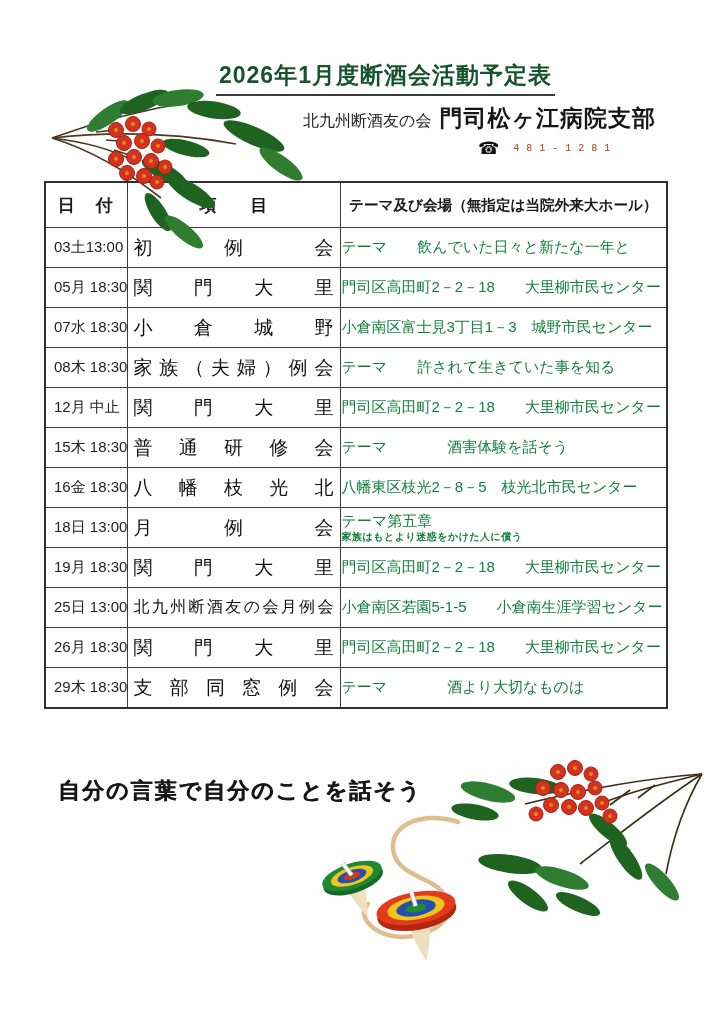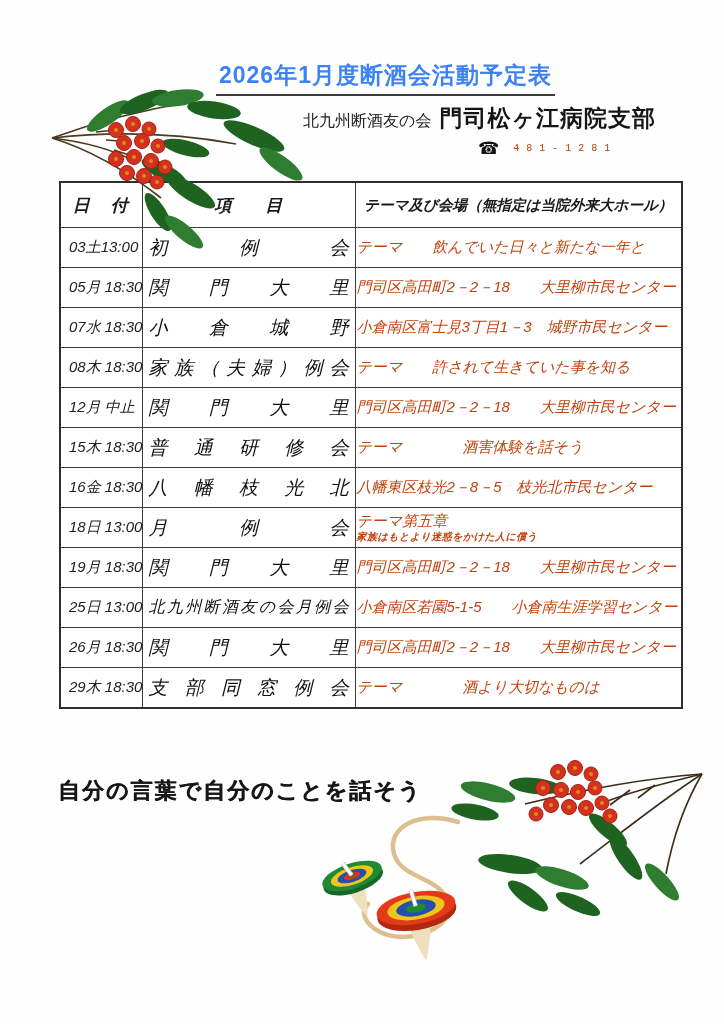--- a/index.html
+++ b/index.html
@@ -1,42 +1,42 @@
 <!DOCTYPE html>
 <html><head>
 <meta charset="utf-8">
 <style>
   html,body{margin:0;padding:0;}
   body{width:724px;height:1024px;background:#ffffff;font-family:"Liberation Sans","DejaVu Sans",sans-serif;color:#1a1a1a;}
   .page{position:relative;width:724px;height:1024px;background:#fefefe;overflow:hidden;}
 
   
-  .doc-title{position:absolute;left:216px;top:60px;font-size:23px;font-weight:700;letter-spacing:1px;color:#3b82f6;border-bottom:2px solid #3d3d3d;padding:0 3px 3px 3px;white-space:nowrap;}
+  .doc-title{position:absolute;left:216px;top:60px;font-size:23px;font-weight:700;letter-spacing:1px;color:#14532d;border-bottom:2px solid #3d3d3d;padding:0 3px 3px 3px;white-space:nowrap;}
   .subtitle-row{position:absolute;left:303px;top:103px;display:flex;align-items:baseline;gap:8px;white-space:nowrap;}
   .org-name{font-size:16px;font-weight:500;color:#222;}
   .branch-name{font-size:23px;font-weight:600;color:#151515;letter-spacing:1px;}
   .phone-row{position:absolute;left:478px;top:138px;display:flex;align-items:center;gap:14px;}
   .phone-icon{font-size:17px;color:#111;}
   .phone-number{font-size:10px;letter-spacing:7px;color:#c2410c;font-family:"Liberation Mono","DejaVu Sans Mono",monospace;}
 
   
-  table.schedule{position:absolute;left:59px;top:181px;width:622px;border-collapse:collapse;table-layout:fixed;background:#fff;font-style:italic;}
+  table.schedule{position:absolute;left:44px;top:181px;width:622px;border-collapse:collapse;table-layout:fixed;background:#fff;}
   table.schedule th,table.schedule td{border:1.5px solid #3a3a3a;overflow:hidden;}
   table.schedule{border:2px solid #2f2f2f;}
   col.c1{width:82px;} col.c2{width:213px;} col.c3{width:327px;}
   th{height:42px;font-weight:700;text-align:center;vertical-align:middle;background:#fff;}
   th.h-date{font-size:17px;letter-spacing:2px;}
   th.h-item{font-size:17px;}
   th.h-venue{font-size:14.6px;padding:0 2px;white-space:nowrap;}
   td{height:37px;vertical-align:middle;}
   td.c-date{font-size:15px;padding-left:8px;white-space:nowrap;color:#222;}
   td.c-item{padding:0 6px;font-size:19px;color:#111;}
   td.c-item .dense{font-size:16px;}
   .justify-chars{display:flex;justify-content:space-between;width:100%;}
-  td.c-venue{font-size:15px;white-space:nowrap;color:#c2410c;}
+  td.c-venue{font-size:15px;white-space:nowrap;color:#15803d;}
   td.c-venue div{line-height:1.25;}
   td.c-venue .venue-sub{font-size:10px;font-weight:600;letter-spacing:0.5px;}
 
   
   .slogan{position:absolute;left:58px;top:776px;font-size:22px;font-weight:900;letter-spacing:2px;color:#171717;text-shadow:0.6px 0 0 currentColor;white-space:nowrap;}
 
   
   .deco{position:absolute;pointer-events:none;}
   .deco-topleft{left:36px;top:80px;z-index:5;}
   .deco-bottomright{left:430px;top:760px;}

